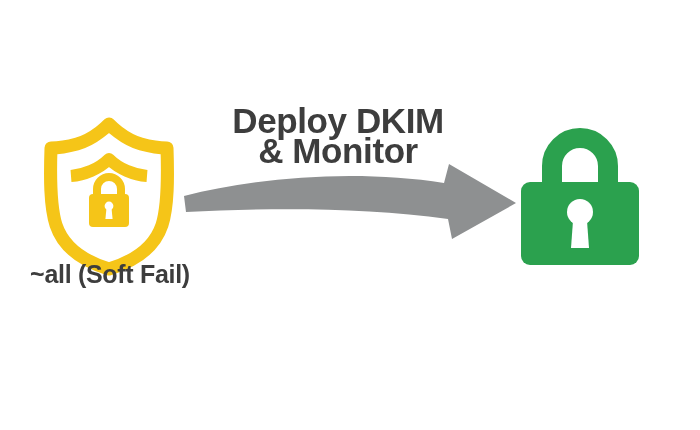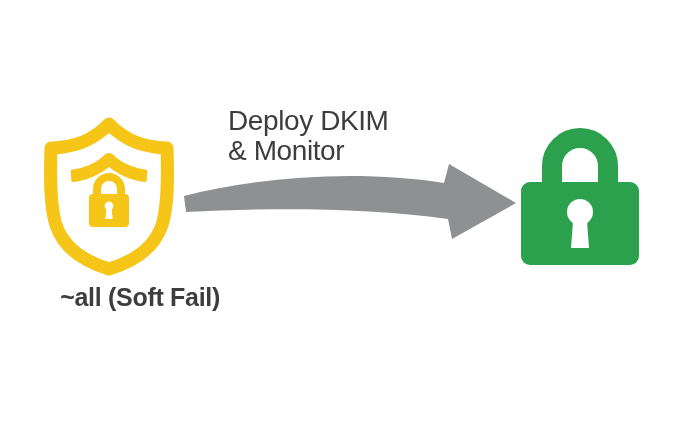--- a/index.html
+++ b/index.html
@@ -32,37 +32,37 @@
     text-align: center;
     font-family: "Liberation Sans", sans-serif;
     font-weight: bold;
     font-size: 25px;
     letter-spacing: -0.3px;
     color: #3d3d3d;
     white-space: nowrap;
   }
   #label-soft-fail {
     left: 0px;
-    top: 283px;
+    top: 260px;
     width: 220px;
-    text-align: right;
   }
   #label-hard-fail {
     left: 462px;
     top: 275px;
     width: 238px;
   }
   #arrow-caption {
     position: absolute;
     left: 228px;
     top: 106px;
     width: 220px;
+    text-align: center;
     font-family: "Liberation Sans", sans-serif;
-    font-weight: normal;
-    font-size: 28px;
+    font-weight: bold;
+    font-size: 35px;
     line-height: 30px;
     letter-spacing: -0.4px;
     color: #3d3d3d;
     white-space: nowrap;
   }
   #arrow-caption .cap-line {
     display: block;
   }
 </style>
 </head>

